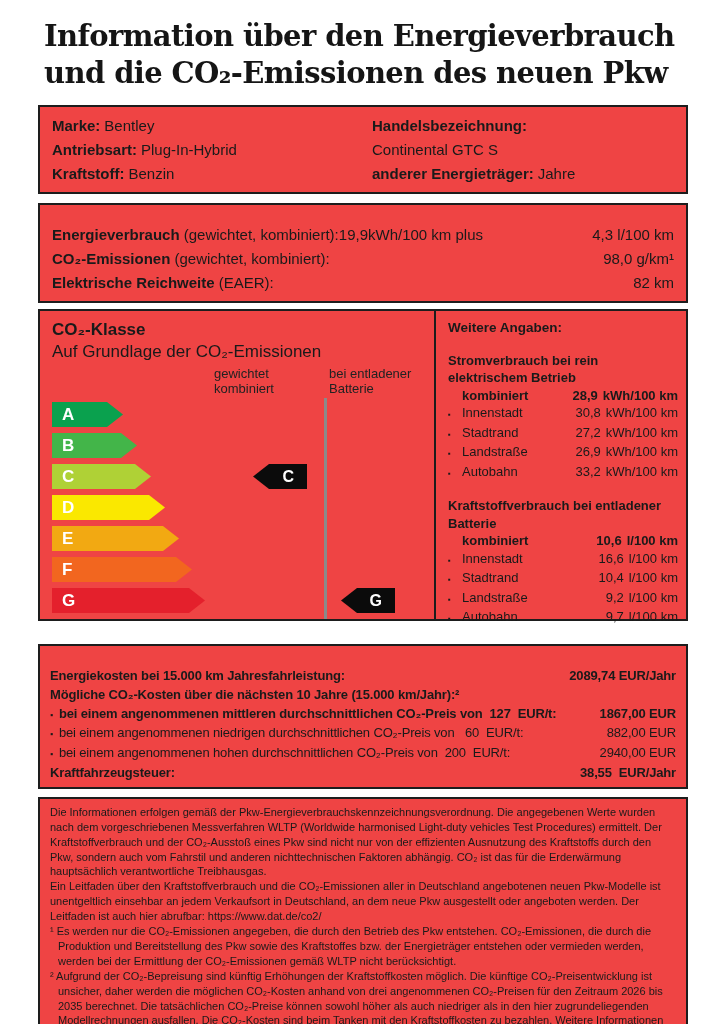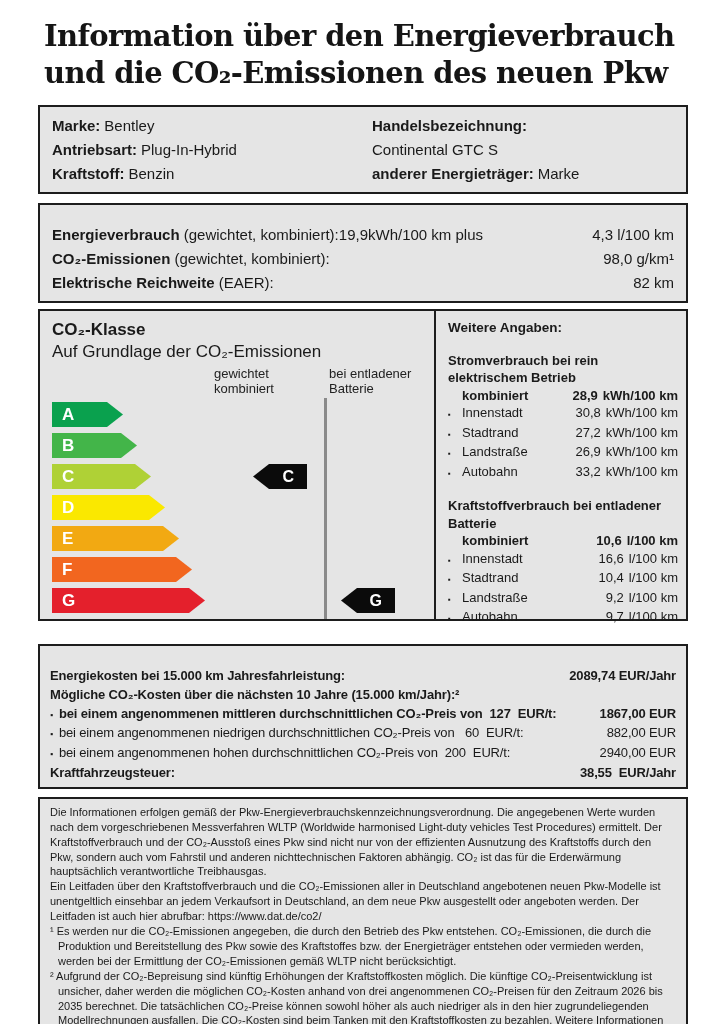--- a/index.html
+++ b/index.html
@@ -4,21 +4,21 @@
 <style>
   * { margin:0; padding:0; box-sizing:border-box; }
   html,body { background:#ffffff; }
   body { width:724px; height:1024px; font-family:"Liberation Sans","DejaVu Sans",sans-serif; color:#1a1a1a; }
   .page { width:724px; height:1024px; padding:16px 36px 0 38px; }
 
   
   .title { font-family:"DejaVu Serif","Liberation Serif",serif; font-weight:bold;
            font-size:29px; line-height:37px; letter-spacing:-0.6px; margin:2px 0 13px 6px; color:#151515; }
 
-  .box { border:2px solid #1d1d1d; background:#e5e5e5; }
+  .box { border:2px solid #1d1d1d; background:#ef4444; }
   .b { font-weight:bold; }
   .pre { white-space:pre-wrap; }
 
   
   .vbox { display:grid; grid-template-columns:320px 1fr; padding:7px 12px 6px 12px;
           font-size:15px; line-height:24px; margin-bottom:9px; }
   .vline .b { margin-right:4px; }
 
   
   .cbox { padding:18px 12px 6px 12px; font-size:15px; line-height:24px; margin-bottom:6px; }
@@ -79,21 +79,21 @@
         <span class="b">Antriebsart:</span><span>Plug-In-Hybrid</span>
       </div>
       <div class="vline">
         <span class="b">Kraftstoff:</span><span>Benzin</span>
       </div>
     </div>
     <div>
       <div class="vline b">Handelsbezeichnung:</div>
       <div class="vline">Continental GTC S</div>
       <div class="vline">
-        <span class="b">anderer Energieträger:</span><span>Marke</span>
+        <span class="b">anderer Energieträger:</span><span>Jahre</span>
       </div>
     </div>
   </section>
 
   <section class="box cbox">
     <div class="crow">
       <span><span class="b">Energieverbrauch</span><span> (gewichtet, kombiniert):19,9kWh/100 km plus</span></span>
       <span>4,3 l/100 km</span>
     </div>
     <div class="crow">

